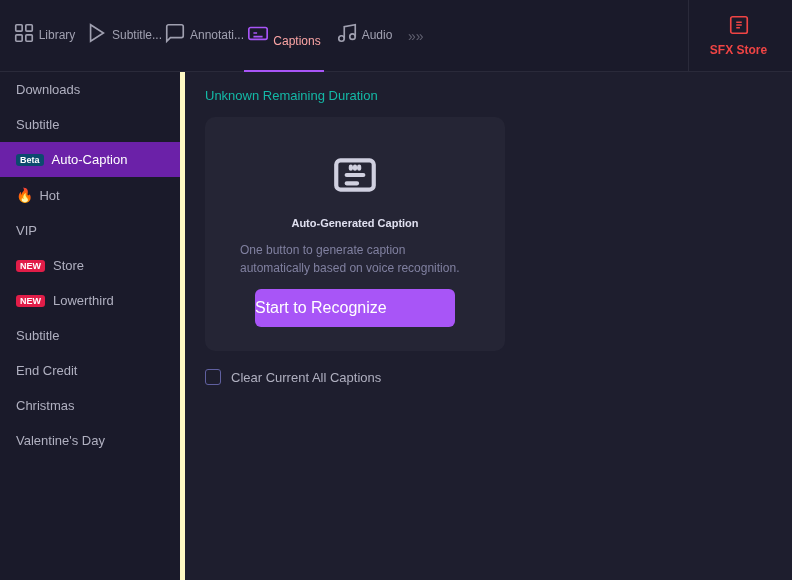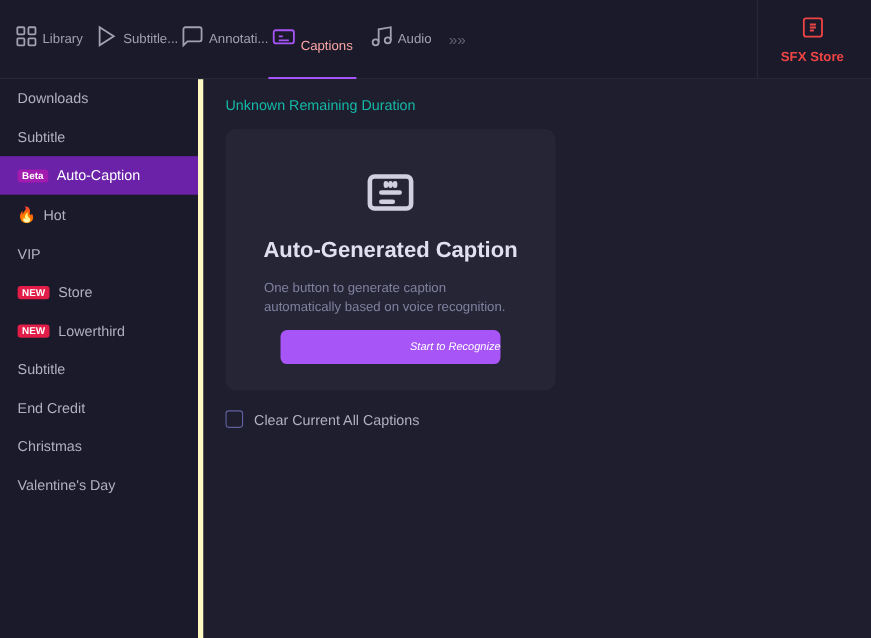--- a/index.html
+++ b/index.html
@@ -100,21 +100,21 @@
       color: #ffffff;
     }
 
     .badge {
       font-size: 9px;
       font-weight: bold;
       padding: 1px 4px;
       border-radius: 3px;
       margin-right: 2px;
     }
-    .badge-beta { background: #a21caf; color: #fff; }
+    .badge-beta { background: #0c4a6e; color: #fff; }
     .badge-new { background: #e11d48; color: #fff; }
 
     .fire-icon {
       color: #f97316;
       font-size: 14px;
     }
 
     
     .content {
       flex: 1;
@@ -152,46 +152,45 @@
 
     .caption-icon svg {
       width: 50px;
       height: 50px;
       stroke: #d0d0e0;
       fill: none;
       stroke-width: 2;
     }
 
     .caption-title {
-      font-size: 20px;
+      font-size: 11px;
       font-weight: 600;
       color: #e0e0f0;
       text-align: center;
     }
 
     .caption-desc {
       font-size: 12px;
       color: #8080a0;
       text-align: left;
       line-height: 1.5;
       max-width: 230px;
     }
 
     .start-btn {
       background: #a855f7;
       color: #fff;
       border: none;
       border-radius: 6px;
       padding: 10px 0;
       width: 200px;
-      font-size: 10px;
+      font-size: 16px;
       font-weight: 500;
       cursor: pointer;
-      text-align: right;
-      font-style: italic;
+      text-align: left;
     }
 
     
     .checkbox-row {
       display: flex;
       align-items: center;
       gap: 10px;
       cursor: pointer;
     }
     .checkbox-box {

